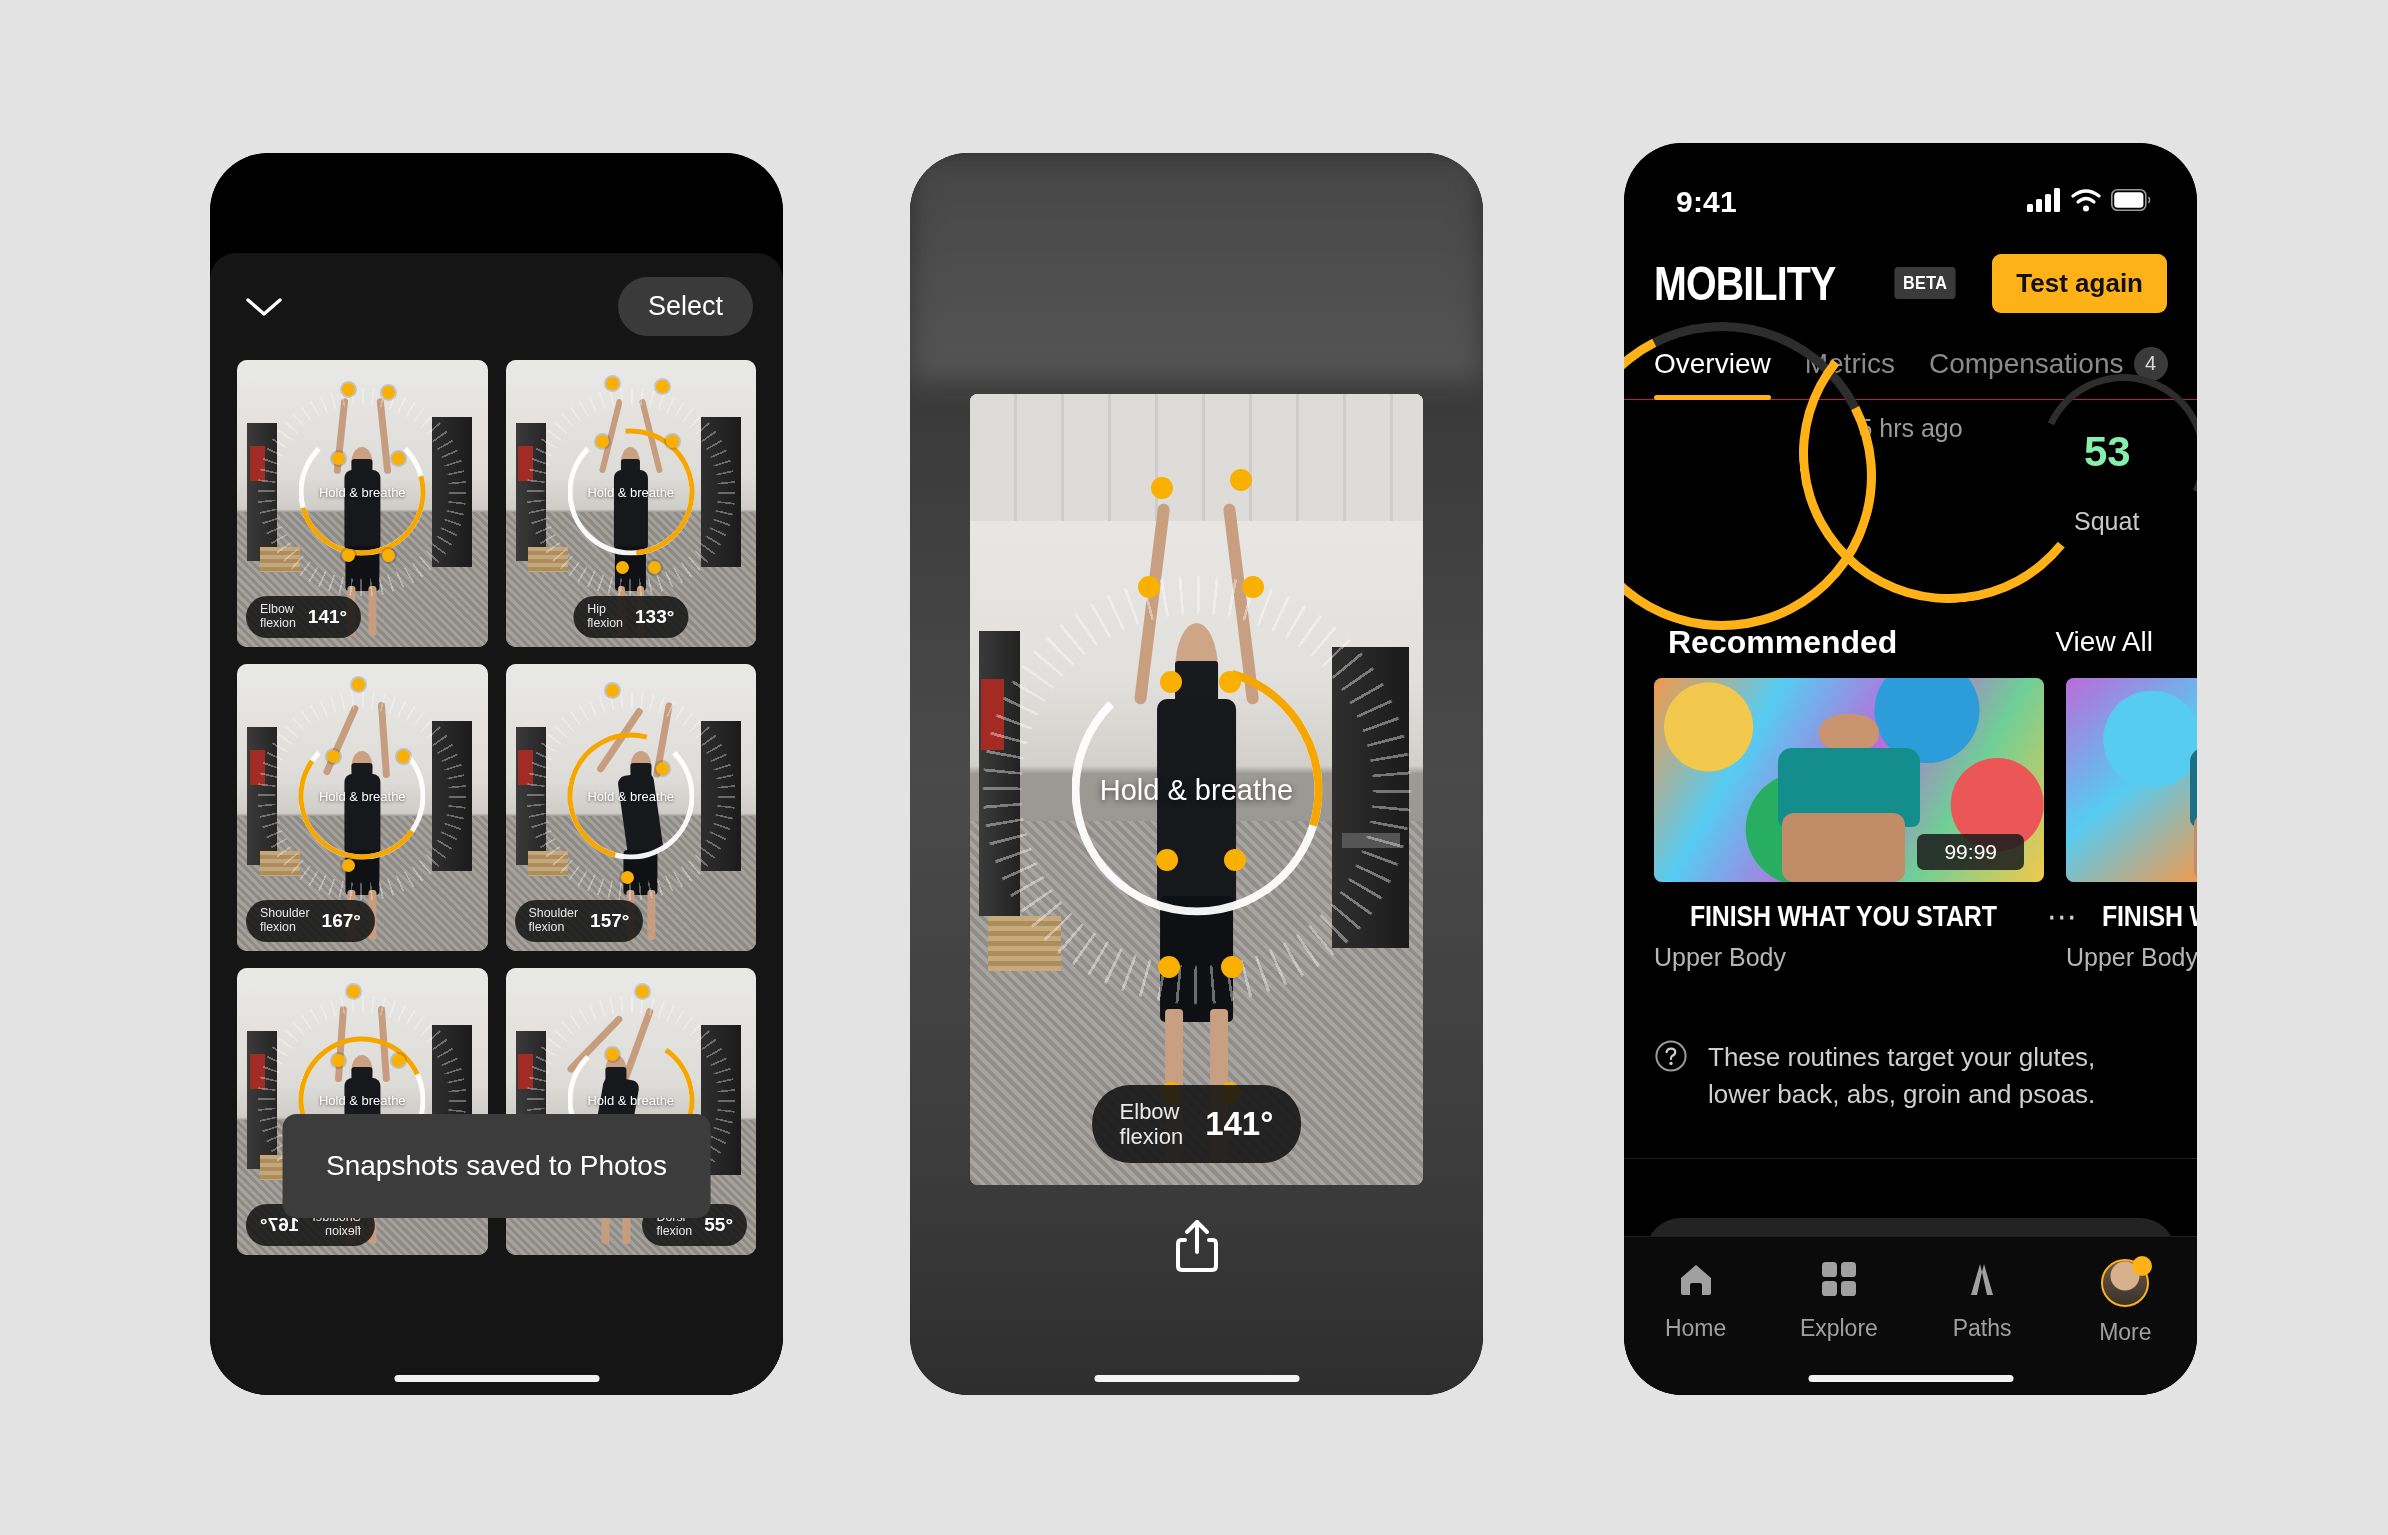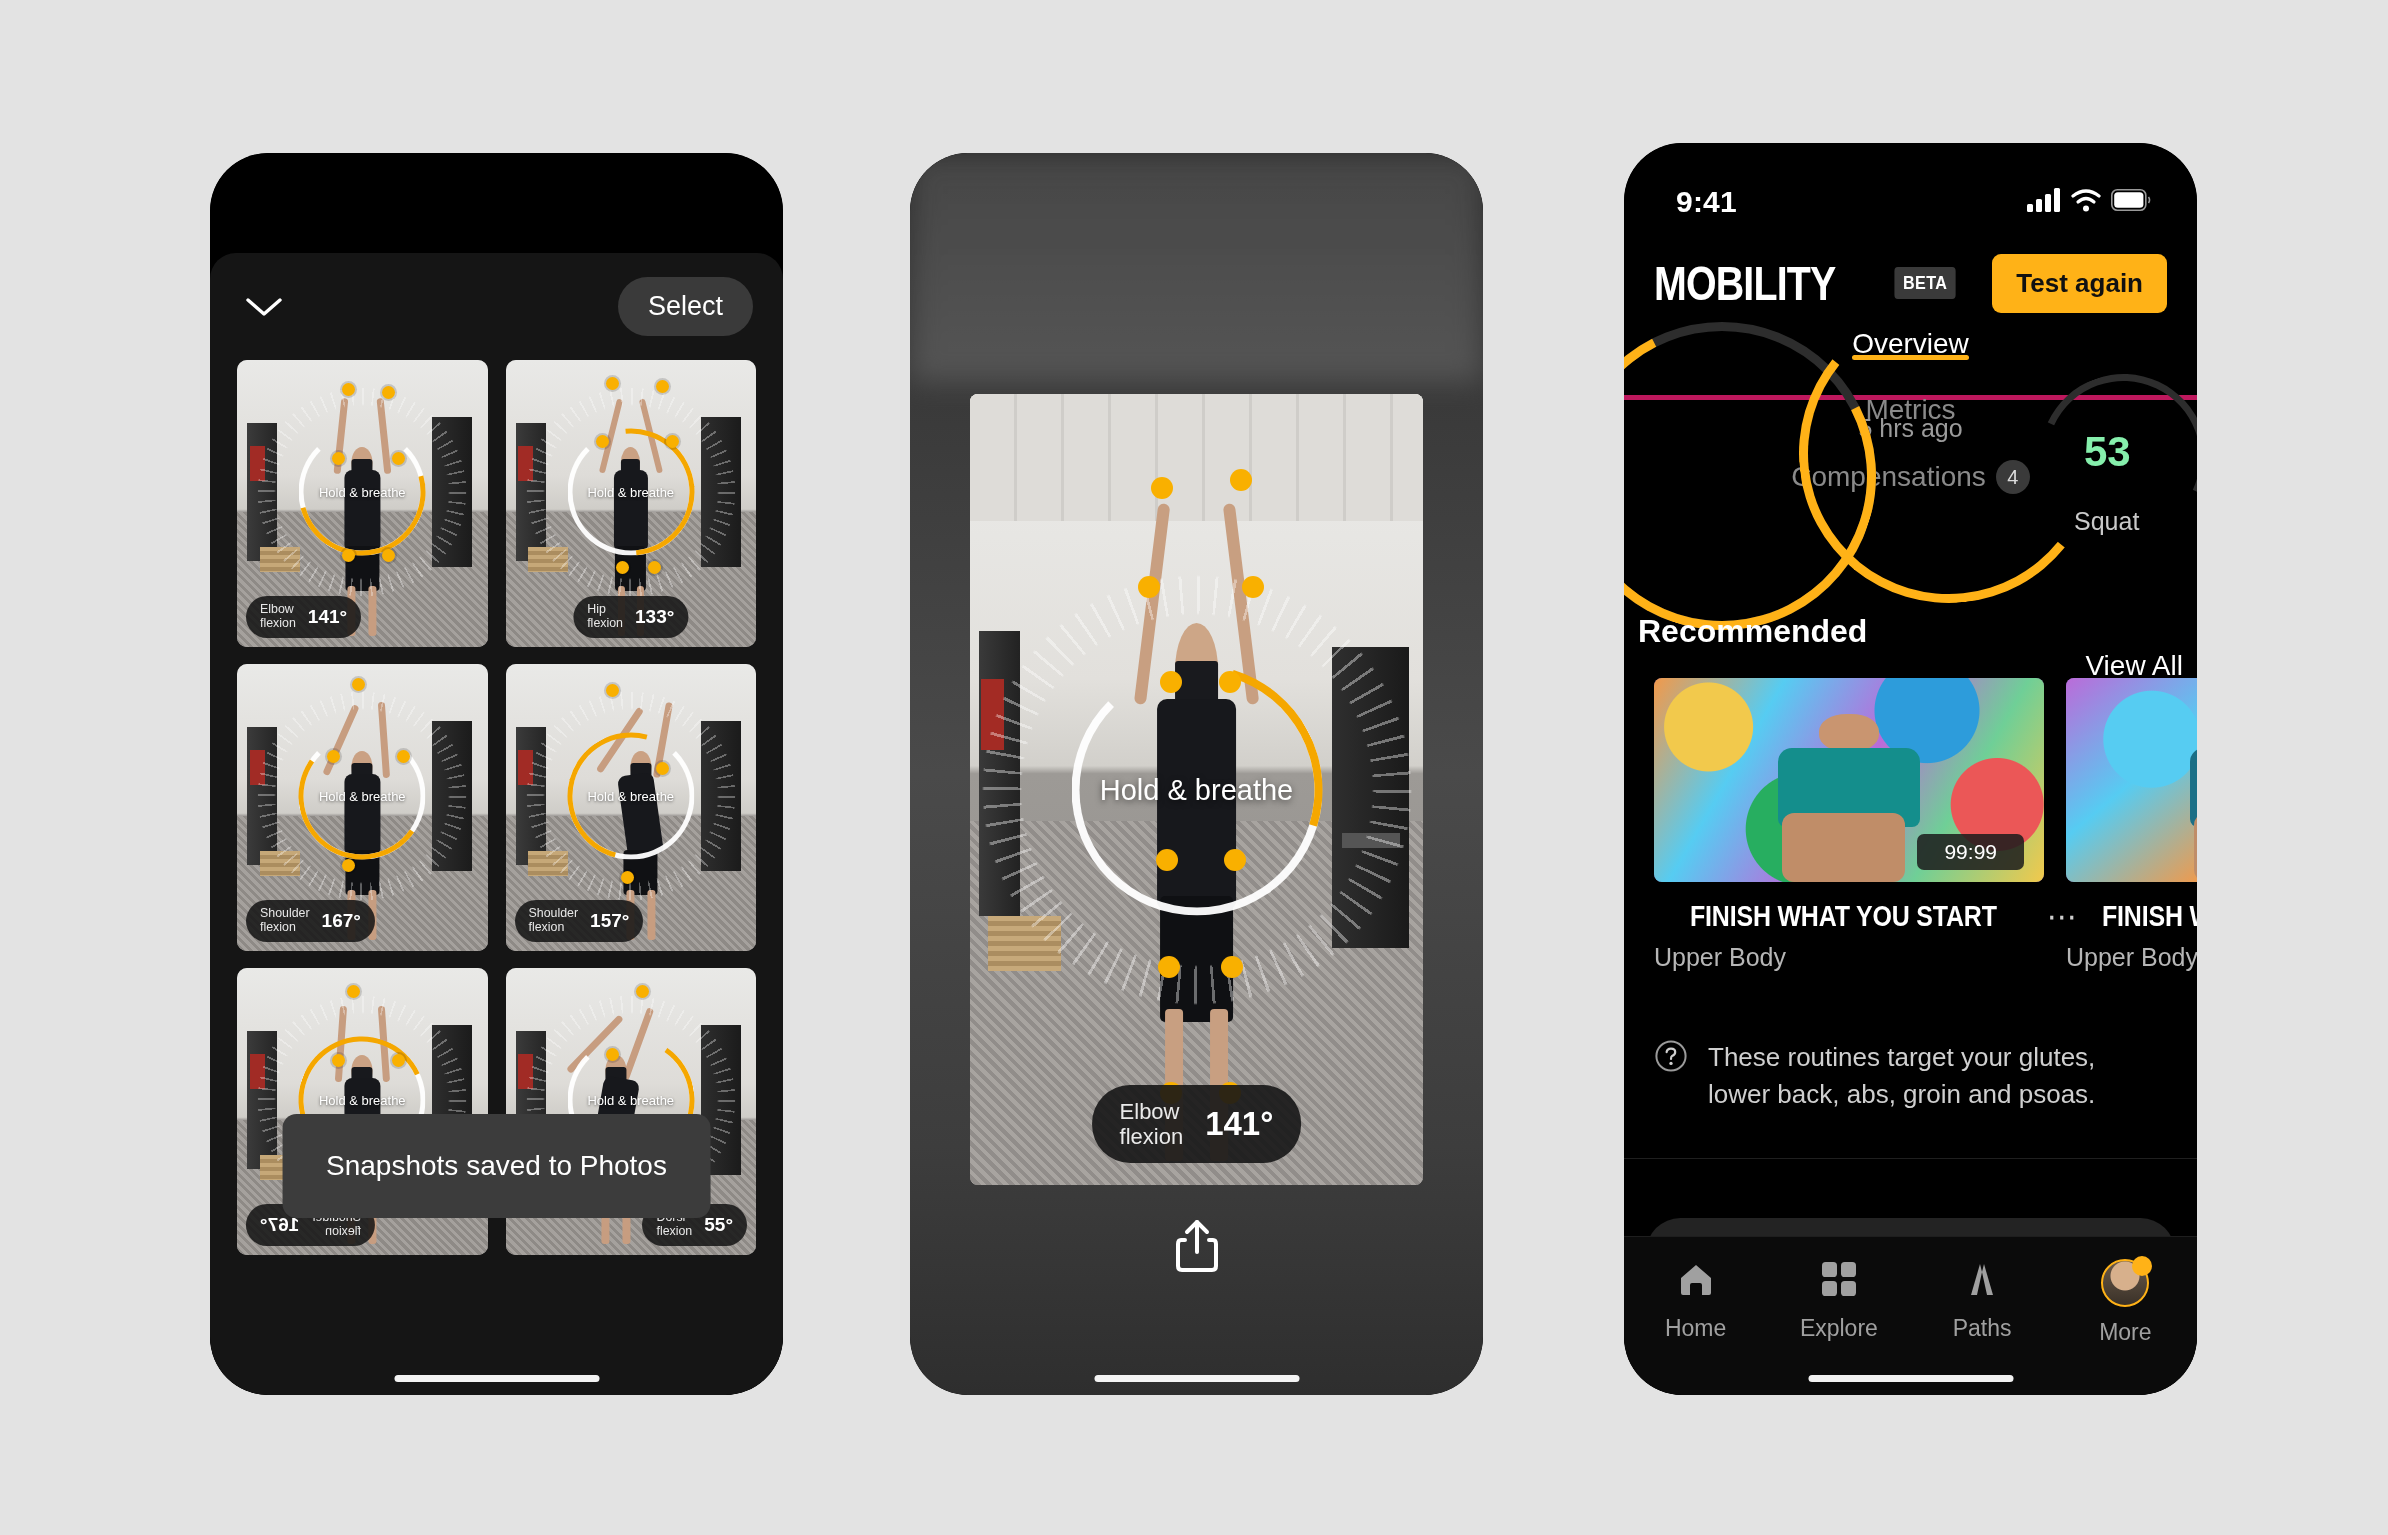--- a/index.html
+++ b/index.html
@@ -186,21 +186,21 @@
     display:flex; align-items:center; padding: 0 30px; gap:14px; }
   .p3-logo { color:#fff; font-size:48px; font-weight:800; letter-spacing:-1px;
     font-family:"Liberation Sans", sans-serif; transform: scaleX(.82); transform-origin:left center; }
   .p3-beta { background:#3a3a3a; color:#fff; font-size:19px; font-weight:700;
     padding:5px 10px; border-radius:4px; transform: scaleX(.85); letter-spacing:0.5px; }
   .p3-testagain { margin-left:auto; background:#FFB217; color:#111; border:none;
     font-family:"Liberation Sans", sans-serif; font-size:26px; font-weight:700;
     padding:14px 24px; border-radius:9px; }
   .p3-tabs { position:absolute; left:0; right:0; top:185px; height:72px;
     display:flex; align-items:center; gap:34px; padding:0 30px;
-    border-bottom:5px solid #be185d;flex-direction:column; }
+    border-bottom:1px solid #be185d; }
   .p3-tab { color:#8a8a8a; font-size:28px; position:relative; height:72px;
     display:flex; align-items:center; }
   .p3-tab.active { color:#fff; }
   .p3-tab.active:after { content:""; position:absolute; left:0; right:0; bottom:0;
     height:5px; background:#FFB217; border-radius:3px; }
   .p3-badge { background:#3a3a3a; color:#dcdcdc; font-size:20px;
     width:34px; height:34px; border-radius:50%;
     display:inline-flex; align-items:center; justify-content:center; margin-left:10px; }
   .p3-scores { position:absolute; left:0; right:0; top:257px; height:199px; }
   .p3-ago { position:absolute; left:50%; top:14px; transform:translateX(-50%);
@@ -208,21 +208,21 @@
   .ringwrap { position:absolute; }
   .ringbg { position:absolute; inset:0; border-radius:50%; border:9px solid #2d2d2d; }
   .ringfg { position:absolute; inset:0; border-radius:50%; border:9px solid transparent; }
   .p3-sharesnaps { position:absolute; left:30px; top:131px;
     background:#2a2a2a; color:#fff; border:none; font-family:"Liberation Sans",sans-serif;
     font-size:27px; font-weight:700; padding:16px 26px; border-radius:36px;
     display:flex; align-items:center; gap:16px; }
   .p3-sq-num { position:absolute; color:#86efac; font-size:42px; font-weight:700; }
   .p3-sq-lbl { position:absolute; color:#c9c9c9; font-size:25px; }
   .p3-recrow { position:absolute; left:0; right:0; top:470px; height:58px;
-    display:flex; padding:0 14px;flex-direction:column; }
+    display:flex; align-items:center; padding:0 44px; }
   .p3-rec-title { color:#fff; font-size:32px; font-weight:700; }
   .p3-viewall { margin-left:auto; color:#fff; font-size:28px; }
   .p3-cards { position:absolute; left:30px; right:0; top:535px; height:328px;
     display:flex; gap:22px; }
   .p3-card { width: 390px; flex:none; }
   .p3-thumb { position:relative; width:100%; height:204px; border-radius:8px; overflow:hidden;
     background:#6f4fa0; }
   .mural { position:absolute; inset:0;
     background:
       radial-gradient(circle at 14% 24%, #f2c94c 0 44px, transparent 45px),

